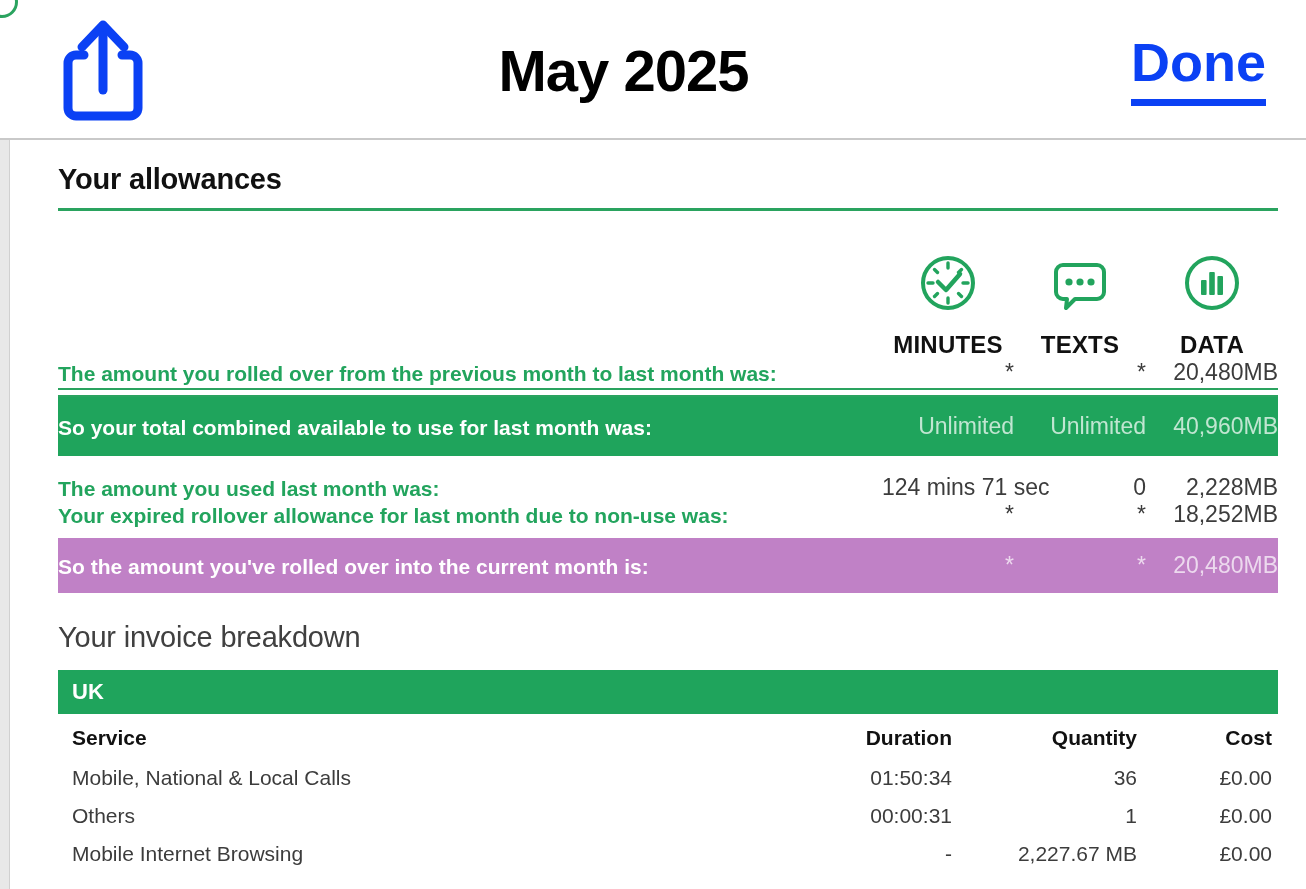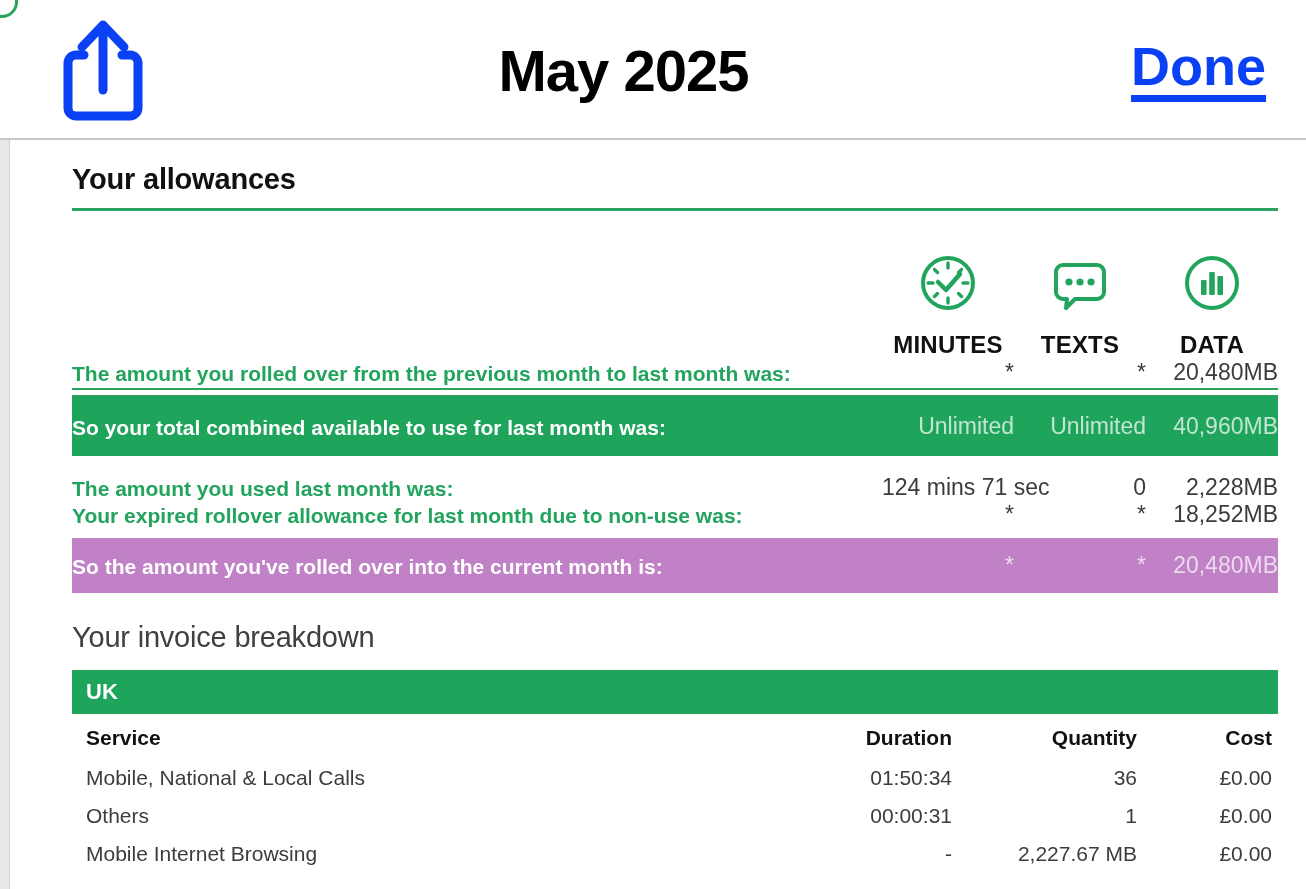--- a/index.html
+++ b/index.html
@@ -68,21 +68,21 @@
     margin-left: -30px;
   }
   .done-link {
     flex: 0 0 auto;
     font-size: 54px;
     font-weight: 700;
     color: #0b41f4;
     text-decoration: none;
     border-bottom: 7px solid #0b41f4;
     line-height: 1.05;
-    padding-bottom: 1px;
+    padding-bottom: 8px;
     cursor: pointer;
   }
 
   
   .scroll-area {
     position: relative;
     height: 749px;
     background: #ffffff;
     overflow: hidden;
   }
@@ -92,21 +92,21 @@
     width: 9px;
     background: #e8e8e8;
     border-right: 1px solid #d0d0d0;
   }
   .content {
     position: absolute;
     left: 10px;
     right: 0;
     top: 0;
     bottom: 0;
-    padding: 0 28px 0 62px;
+    padding: 0 28px 0 48px;
     box-sizing: border-box;
   }
 
   
   .section-title {
     font-size: 29px;
     font-weight: 700;
     color: #111111;
     letter-spacing: -0.2px;
     padding-top: 23px;

